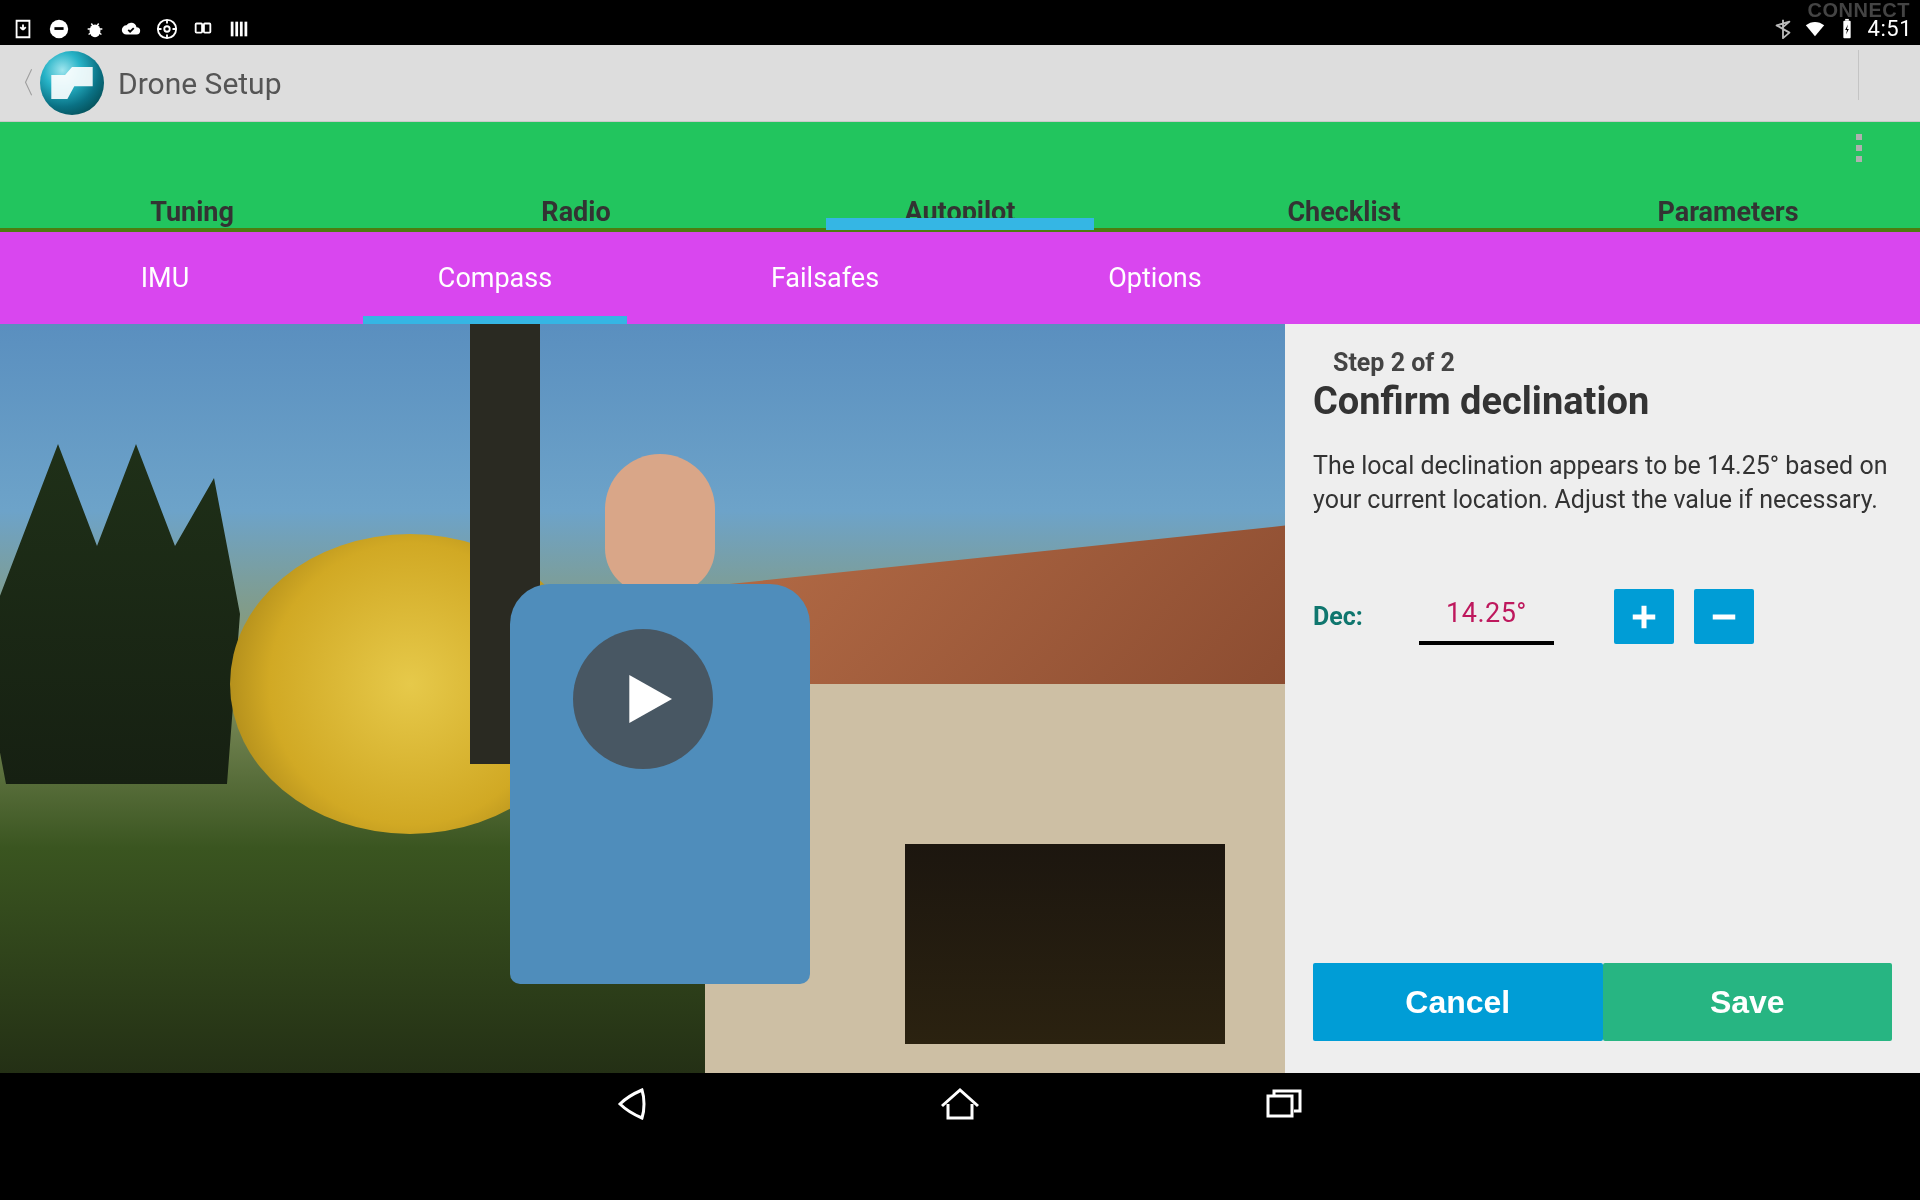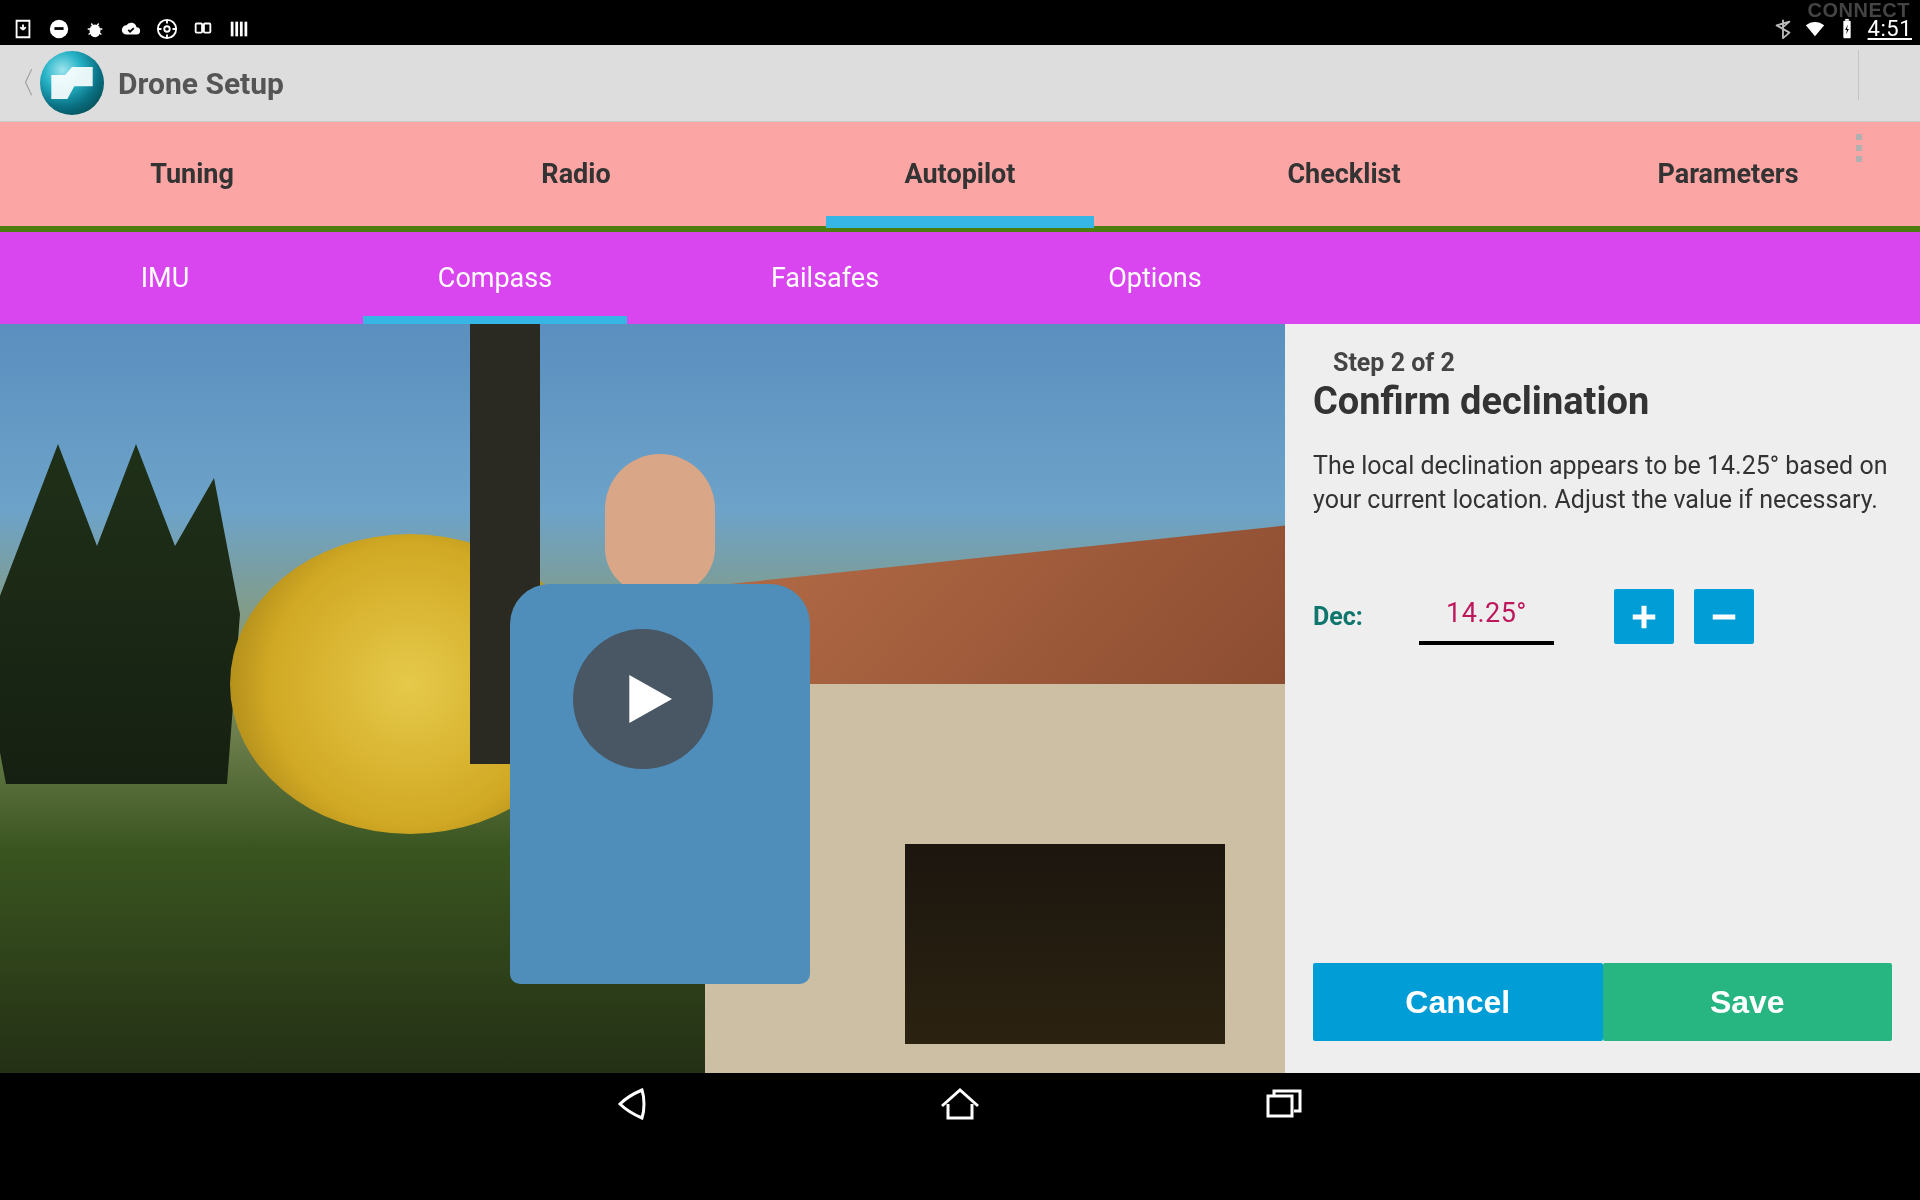--- a/index.html
+++ b/index.html
@@ -4,36 +4,36 @@
 <style>
   * { box-sizing: border-box; margin: 0; padding: 0; }
   html, body { width: 1920px; height: 1200px; font-family: Roboto, "Helvetica Neue", Arial, sans-serif; background: #000; overflow: hidden; }
 
   
   .status-bar { height: 33px; background: #000; color: #fff; display: flex; align-items: center; padding: 0 8px; font-size: 20px; }
   .status-left { display: flex; align-items: center; gap: 14px; padding-left: 4px; }
   .status-right { margin-left: auto; display: flex; align-items: center; gap: 10px; }
   .status-icon { width: 22px; height: 22px; display: inline-flex; align-items: center; justify-content: center; }
   .status-icon svg { width: 22px; height: 22px; fill: #fff; }
-  .clock { font-size: 22px; letter-spacing: 0.5px; color: #fff; text-decoration: underline; }
+  .clock { font-size: 22px; letter-spacing: 0.5px; color: #fff; }
 
   
   .action-bar { height: 77px; background: #dddddd; display: flex; align-items: center; padding: 0 10px 0 4px; border-bottom: 1px solid #c9c9c9; }
   .back-caret { color: #9e9e9e; font-size: 30px; padding: 0 4px 0 2px; }
   .app-logo { width: 64px; height: 64px; border-radius: 50%; background: radial-gradient(circle at 35% 30%, #9fe5ee 0%, #27b3c7 30%, #0a7184 60%, #033 100%); display: flex; align-items: center; justify-content: center; margin-right: 14px; position: relative; }
   .app-logo::after { content: ""; position: absolute; width: 46px; height: 32px; background: #fff; clip-path: polygon(5% 25%, 35% 25%, 50% 0%, 95% 0%, 95% 60%, 55% 60%, 40% 100%, 5% 100%); opacity: 0.9; }
-  .app-title { font-size: 30px; color: #555; font-weight: 700; }
+  .app-title { font-size: 30px; color: #555; font-weight: 400; }
   .action-bar-right { margin-left: auto; display: flex; align-items: center; gap: 28px; flex-direction: column; }
   .connect-btn { color: #444; font-size: 20px; font-weight: 700; letter-spacing: 0.5px; background: none; border: none; cursor: pointer; }
   .divider-v { width: 1px; height: 50px; background: #c4c4c4; }
   .overflow-btn { width: 30px; height: 40px; display: flex; flex-direction: column; align-items: center; justify-content: center; gap: 5px; cursor: pointer; }
   .overflow-btn span { width: 6px; height: 6px; background: #b0b0b0; }
 
   
-  .main-tabs { height: 110px; background: #fca5a5; display: flex; border-bottom: 6px solid #4d7c0f; }
+  .main-tabs { height: 110px; background: #22c55e; display: flex; border-bottom: 4px solid #4d7c0f; align-items: flex-end; }
   .main-tab { flex: 1; display: flex; align-items: center; justify-content: center; font-size: 27px; font-weight: 700; color: #333; cursor: pointer; position: relative; }
   .main-tab.active::after { content: ""; position: absolute; left: 15%; right: 15%; bottom: -2px; height: 12px; background: #35b6e4; }
 
   
   .sub-tabs { height: 92px; background: #d946ef; display: flex; }
   .sub-tab { width: 330px; display: flex; align-items: center; justify-content: center; font-size: 27px; font-weight: 400; color: #fff; cursor: pointer; position: relative; }
   .sub-tab.active::after { content: ""; position: absolute; left: 10%; right: 10%; bottom: 0; height: 8px; background: #35b6e4; }
 
   
   .content { height: 749px; display: flex; background: #fff; }

